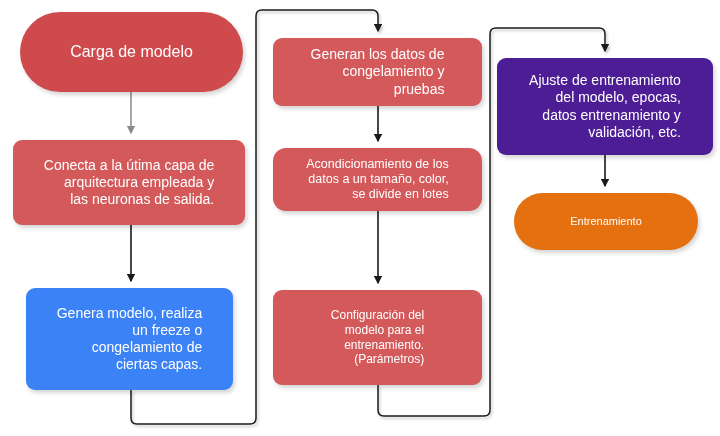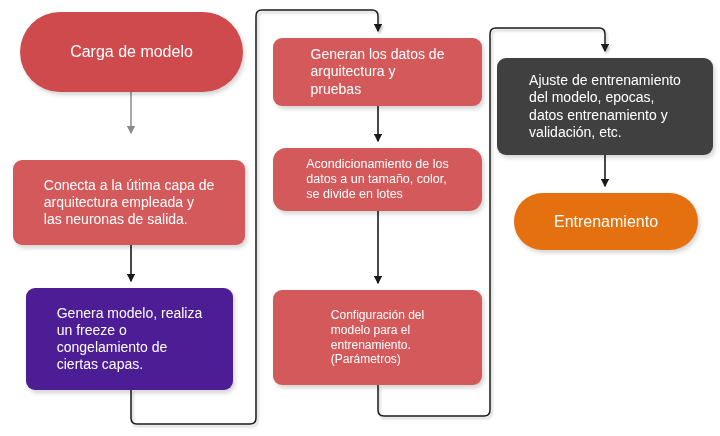--- a/index.html
+++ b/index.html
@@ -22,21 +22,21 @@
     width: 720px;
     height: 436px;
     pointer-events: none;
   }
   .node {
     position: absolute;
     box-sizing: border-box;
     display: flex;
     align-items: center;
     justify-content: center;
-    text-align: left;
+    text-align: right;
     color: #ffffff;
     line-height: 1.22;
     white-space: pre-line;
     padding: 2px 6px;
     box-shadow: 2px 3px 4px rgba(0,0,0,0.17);
   }
   .node.pill {
     border-radius: 999px;
   }
   .node.rect {
@@ -71,42 +71,42 @@
 
     <path d="M 378 211 L 378 283" fill="none" stroke="#1a1a1a" stroke-width="1.6" marker-end="url(#arrow-black)"></path>
 
     <path d="M 378 385 L 378 410 Q 378 416 384 416 L 484 416 Q 490 416 490 410 L 490 34 Q 490 28 496 28 L 599 28 Q 605 28 605 34 L 605 51" fill="none" stroke="#1a1a1a" stroke-width="1.5" filter="url(#edge-shadow)" marker-end="url(#arrow-black)"></path>
 
     <path d="M 605 155 L 605 186" fill="none" stroke="#1a1a1a" stroke-width="1.6" marker-end="url(#arrow-black)"></path>
   </svg>
 
   <div class="node pill" style="left: 20px; top: 12px; width: 223px; height: 80px; background: rgb(207, 74, 76); font-size: 16px;">Carga de  modelo</div>
 
-  <div class="node rect" style="left: 13px; top: 140px; width: 232px; height: 85px; background: rgb(212, 89, 91); font-size: 14px; margin-top: 20px;">Conecta a la útima capa de
+  <div class="node rect" style="left: 13px; top: 140px; width: 232px; height: 85px; background: rgb(212, 89, 91); font-size: 14px;">Conecta a la útima capa de
 arquitectura empleada  y
 las neuronas de salida.</div>
 
-  <div class="node rect" style="left: 26px; top: 288px; width: 207px; height: 102px; background: #4c1d95; font-size: 14px;">Genera modelo, realiza
+  <div class="node rect" style="left: 26px; top: 288px; width: 207px; height: 102px; background: #3b82f6; font-size: 14px;">Genera modelo, realiza
 un freeze o
 congelamiento de
 ciertas capas.</div>
 
   <div class="node rect" style="left: 273px; top: 38px; width: 209px; height: 68px; background: rgb(212, 89, 91); font-size: 14px;">Generan los datos  de
-arquitectura  y
+congelamiento  y
 pruebas</div>
 
   <div class="node rect" style="left: 273px; top: 148px; width: 209px; height: 63px; background: rgb(212, 89, 91); font-size: 12.5px; border-radius: 13px;">Acondicionamiento de  los
 datos  a un tamaño, color,
 se divide en lotes</div>
 
   <div class="node rect" style="left: 273px; top: 290px; width: 209px; height: 95px; background: rgb(212, 89, 91); font-size: 12px;">Configuración del
 modelo para el
 entrenamiento.
 (Parámetros)</div>
 
-  <div class="node rect" style="left: 497px; top: 58px; width: 216px; height: 97px; background: #404040; font-size: 14px;">Ajuste de entrenamiento
+  <div class="node rect" style="left: 497px; top: 58px; width: 216px; height: 97px; background: #4c1d95; font-size: 14px;">Ajuste de entrenamiento
 del modelo, epocas,
 datos entrenamiento y
 validación, etc.</div>
 
-  <div class="node pill" style="left: 514px; top: 193px; width: 184px; height: 57px; background: rgb(228, 112, 15); font-size: 16px;">Entrenamiento</div>
+  <div class="node pill" style="left: 514px; top: 193px; width: 184px; height: 57px; background: rgb(228, 112, 15); font-size: 11px;">Entrenamiento</div>
 
 </div>
 
 </body></html>

